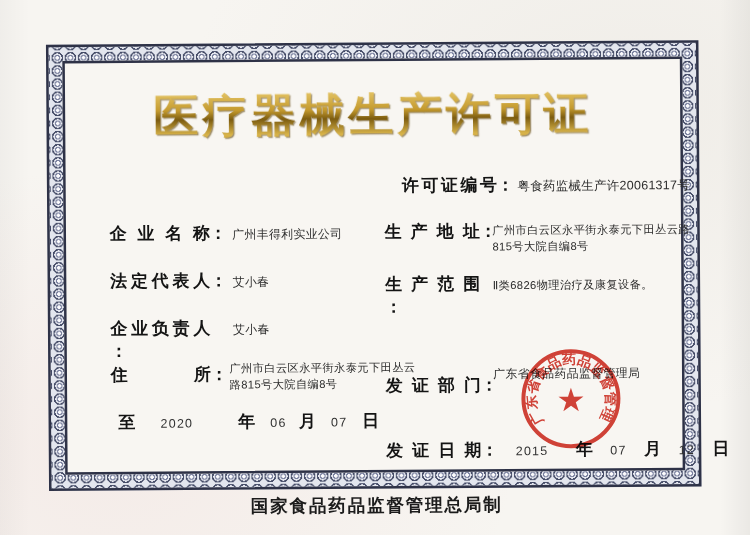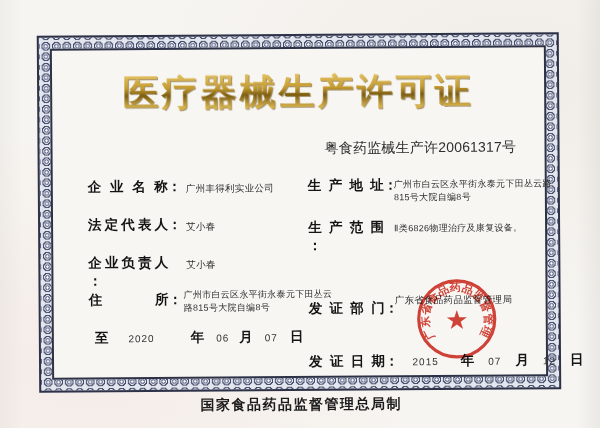--- a/index.html
+++ b/index.html
@@ -63,21 +63,21 @@
   .w80 { width:80px; } .w76 { width:76px; }
   .colon { font-weight:bold; }
 
   .val {
     position:absolute; font-size:9.5px; color:#2e2e2e; line-height:1.4;
     letter-spacing:0.3px;
   }
   .val.small { font-size:9px; }
 
   .license-row { position:absolute; left:322px; top:140px; display:flex; align-items:baseline; }
-  .license-row .val-inline { font-size:14px; color:#2e2e2e; margin-left:3px; letter-spacing:0.2px; }
+  .license-row .val-inline { font-size:10px; color:#2e2e2e; margin-left:3px; letter-spacing:0.2px; }
 
   .date-row { position:absolute; display:flex; align-items:baseline; }
   .date-row .unit { font-size:13.5px; font-weight:bold; color:#141414; }
   .date-row .num { font-size:10px; color:#333; letter-spacing:1px; }
 
   .seal {
     position:absolute; left:414px; top:278px; width:84px; height:84px;
     opacity:0.88; mix-blend-mode:multiply; z-index:5;
   }
 
@@ -93,20 +93,21 @@
 <div class="photo">
   <div class="sheet">
 
     <div class="frame">
       <div class="frame-inner"></div>
     </div>
 
     <h1 class="title">医疗器械生产许可证</h1>
 
     <div class="license-row">
+      <span style="font-size:13.5px;font-weight:bold;color:#141414;"><span class="jt w76">许可证编号</span><span class="colon">：</span></span>
       <span class="val-inline">粤食药监械生产许20061317号</span>
     </div>
 
     <div class="lab" style="left:88px; top:177px;">
         <span class="jt w80">企业名称</span>
         <span class="colon">：</span>
       </div>
     <div class="val" style="left:186px; top:181px;">广州丰得利实业公司</div>
 
     <div class="lab" style="left:308px; top:177px;">

